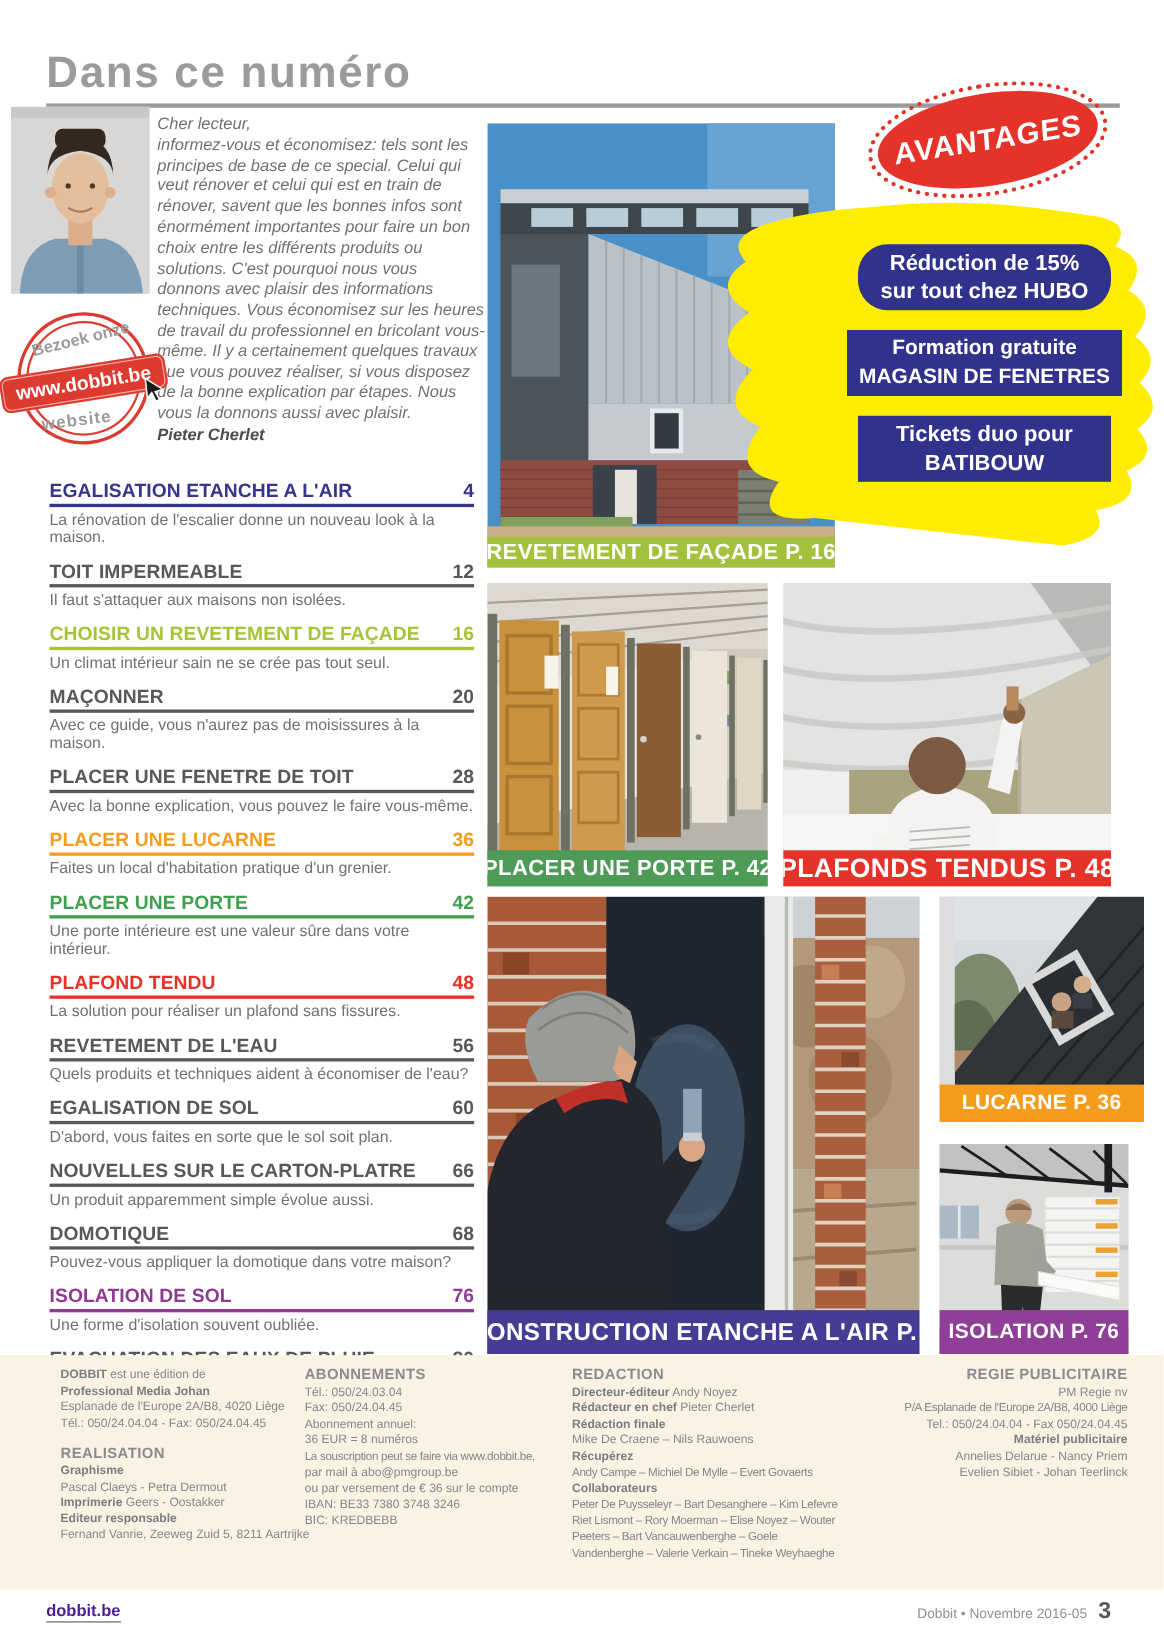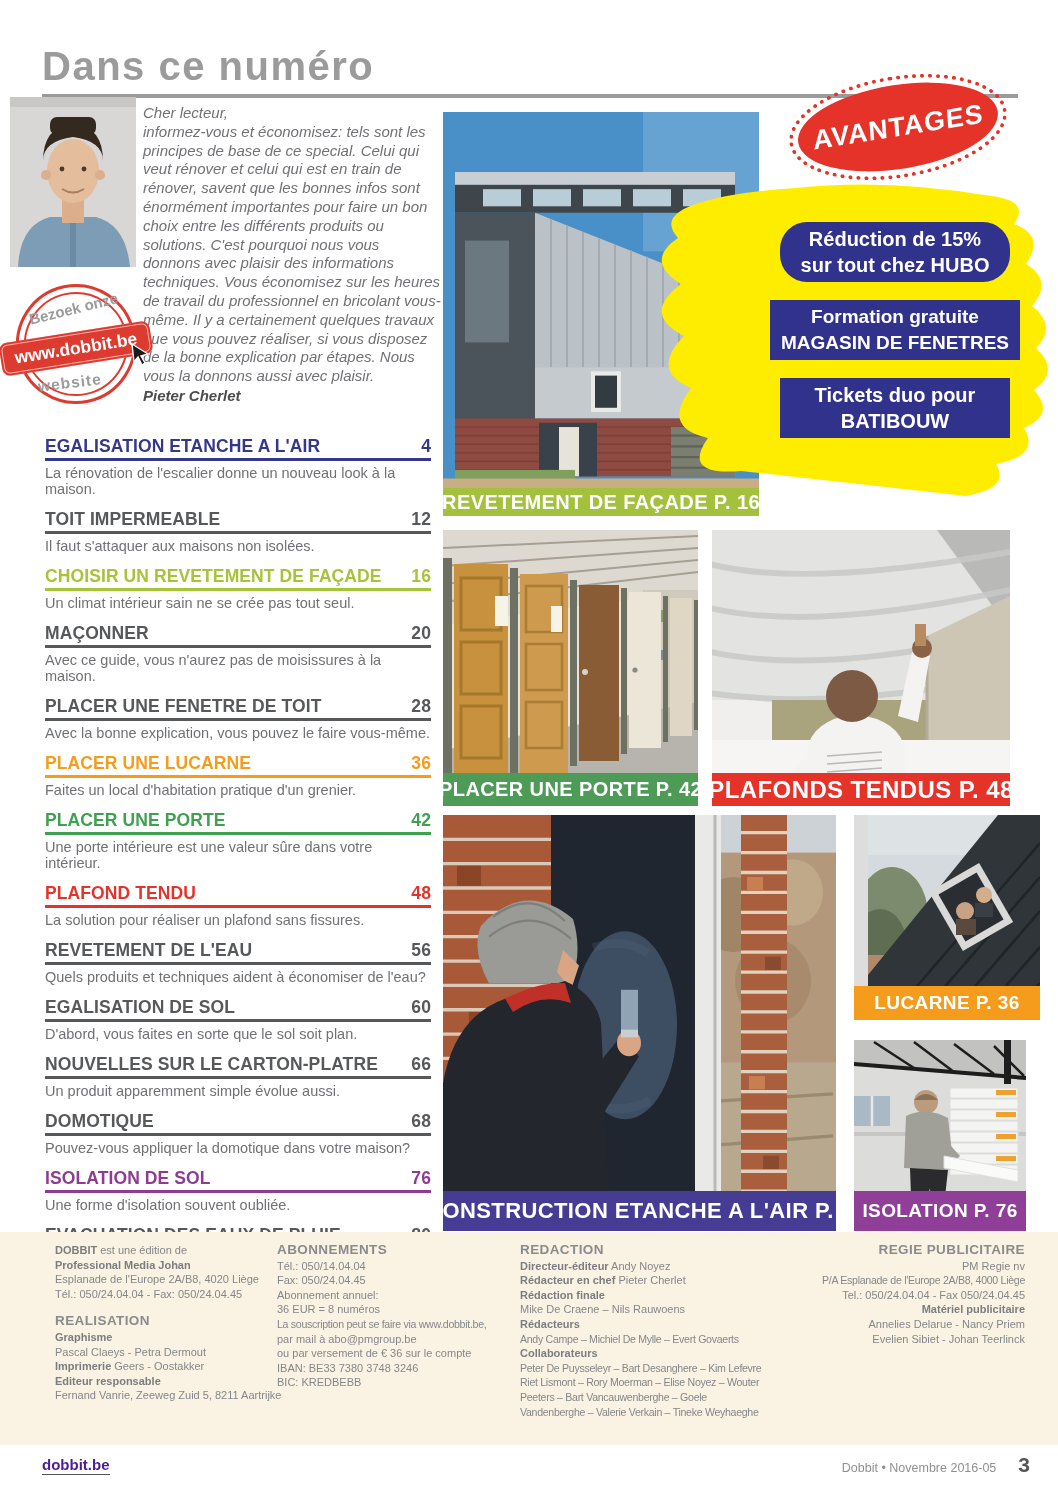--- a/index.html
+++ b/index.html
@@ -87,21 +87,21 @@
   #col2{left:277px;width:238px;}
   #col3{left:520px;width:245px;}
   #col4{left:765px;width:260px;text-align:right;}
   .nw{white-space:nowrap;}
   .tight{font-size:10.6px;letter-spacing:-0.3px;}
   .gap{height:13px;}
 
   
   #footer-left{position:absolute;left:42px;top:1456px;font-size:15px;color:#4c1d95;
                border-bottom:1.5px solid #58585a;padding-bottom:1px;font-weight:bold;}
-  #footer-right{position:absolute;right:28px;top:1453px;display:flex;align-items:baseline;gap:22px;}
+  #footer-right{position:absolute;right:48px;top:1453px;display:flex;align-items:baseline;gap:10px;}
   #footer-right .issue{font-size:12.5px;color:#8f9092;}
   #footer-right .pageno{font-size:21px;font-weight:bold;color:#55565a;}
 </style>
 </head>
 <body>
 
 <div class="page">
 
   <div id="hdr">
     <h1>Dans ce numéro</h1>
@@ -559,37 +559,37 @@
       <div class="gap"></div>
       <div class="colhead">REALISATION</div>
       <div class="nw"><b>Graphisme</b></div>
       <div class="nw">Pascal Claeys - Petra Dermout</div>
       <div class="nw"><b>Imprimerie</b><span> Geers - Oostakker</span></div>
       <div class="nw"><b>Editeur responsable</b></div>
       <div class="nw">Fernand Vanrie, Zeeweg Zuid 5, 8211 Aartrijke</div>
     </div>
     <div id="col2" class="col">
       <div class="colhead">ABONNEMENTS</div>
-      <div class="nw">Tél.: 050/14.04.04</div>
+      <div class="nw">Tél.: 050/24.03.04</div>
       <div class="nw">Fax: 050/24.04.45</div>
       <div class="nw">Abonnement annuel:</div>
       <div class="nw">36 EUR = 8 numéros</div>
       <div class="nw tight">La souscription peut se faire via www.dobbit.be,</div>
       <div class="nw">par mail à abo@pmgroup.be</div>
       <div class="nw">ou par versement de € 36 sur le compte</div>
       <div class="nw">IBAN: BE33 7380 3748 3246</div>
       <div class="nw">BIC: KREDBEBB</div>
     </div>
     <div id="col3" class="col">
       <div class="colhead">REDACTION</div>
       <div class="nw"><b>Directeur-éditeur</b><span> Andy Noyez</span></div>
       <div class="nw"><b>Rédacteur en chef</b><span> Pieter Cherlet</span></div>
       <div class="nw"><b>Rédaction finale</b></div>
       <div class="nw">Mike De Craene – Nils Rauwoens</div>
-      <div class="nw"><b>Rédacteurs</b></div>
+      <div class="nw"><b>Récupérez</b></div>
       <div class="nw tight">Andy Campe – Michiel De Mylle – Evert Govaerts</div>
       <div class="nw"><b>Collaborateurs</b></div>
       <div class="nw tight">Peter De Puysseleyr – Bart Desanghere – Kim Lefevre</div>
       <div class="nw tight">Riet Lismont – Rory Moerman – Elise Noyez – Wouter</div>
       <div class="nw tight">Peeters – Bart Vancauwenberghe – Goele</div>
       <div class="nw tight">Vandenberghe – Valerie Verkain – Tineke Weyhaeghe</div>
     </div>
     <div id="col4" class="col">
       <div class="colhead">REGIE PUBLICITAIRE</div>
       <div class="nw">PM Regie nv</div>

